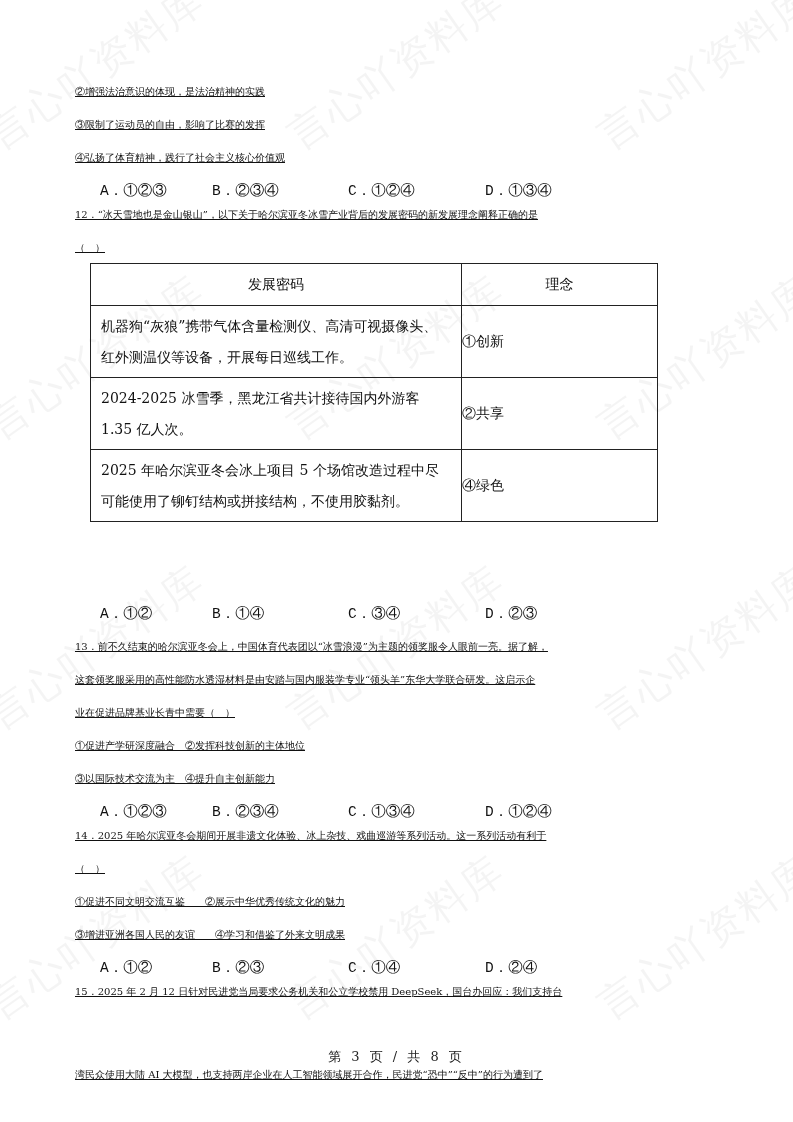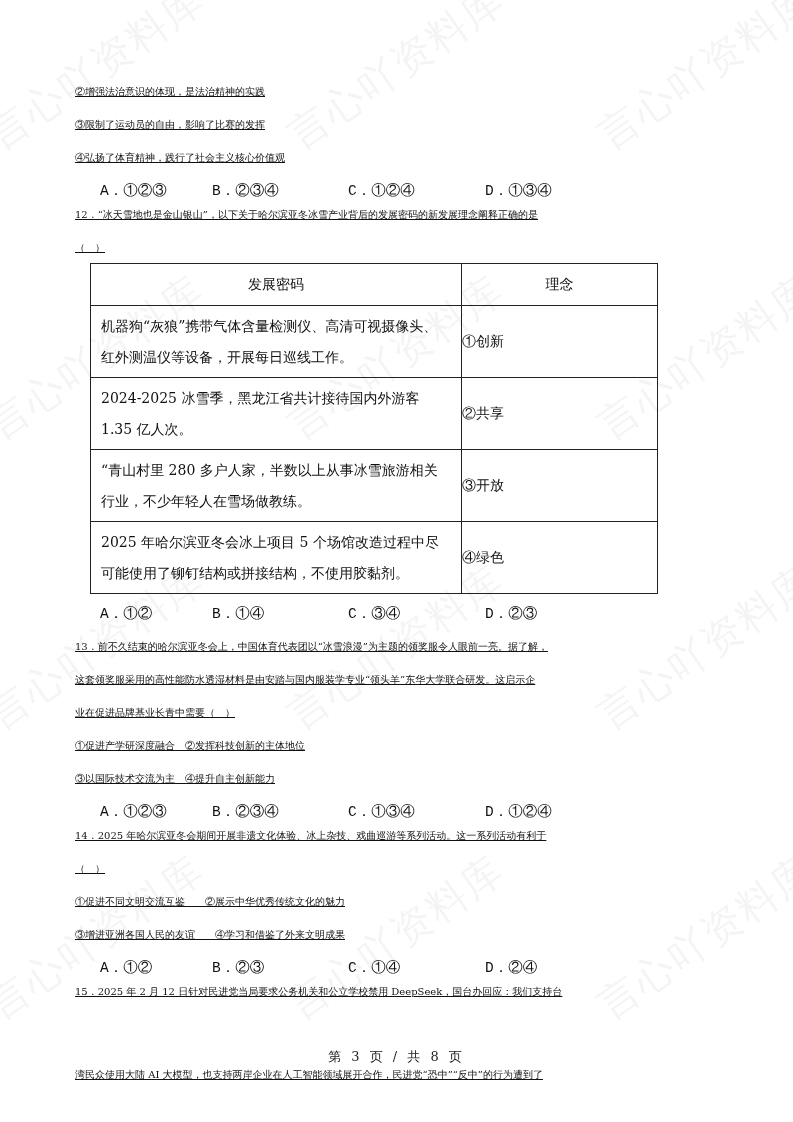--- a/index.html
+++ b/index.html
@@ -57,24 +57,20 @@
   </tr>
   <tr>
     <td class="c1">机器狗“灰狼”携带气体含量检测仪、高清可视摄像头、红外测温仪等设备，开展每日巡线工作。</td>
     <td class="c2">①创新</td>
   </tr>
   <tr>
     <td class="c1">2024-2025 冰雪季，黑龙江省共计接待国内外游客 1.35 亿人次。</td>
     <td class="c2">②共享</td>
   </tr>
   <tr>
-    <td class="c1">“青山村里 280 多户人家，半数以上从事冰雪旅游相关行业，不少年轻人在雪场做教练。</td>
-    <td class="c2">③开放</td>
-  </tr>
-  <tr>
     <td class="c1">2025 年哈尔滨亚冬会冰上项目 5 个场馆改造过程中尽可能使用了铆钉结构或拼接结构，不使用胶黏剂。</td>
     <td class="c2">④绿色</td>
   </tr>
 </tbody>
   </table>
 
 <div class="opts" style="top:604px">
   <span class="opt" style="left:0">A．①②</span>
   <span class="opt" style="left:112px">B．①④</span>
   <span class="opt" style="left:248px">C．③④</span>

